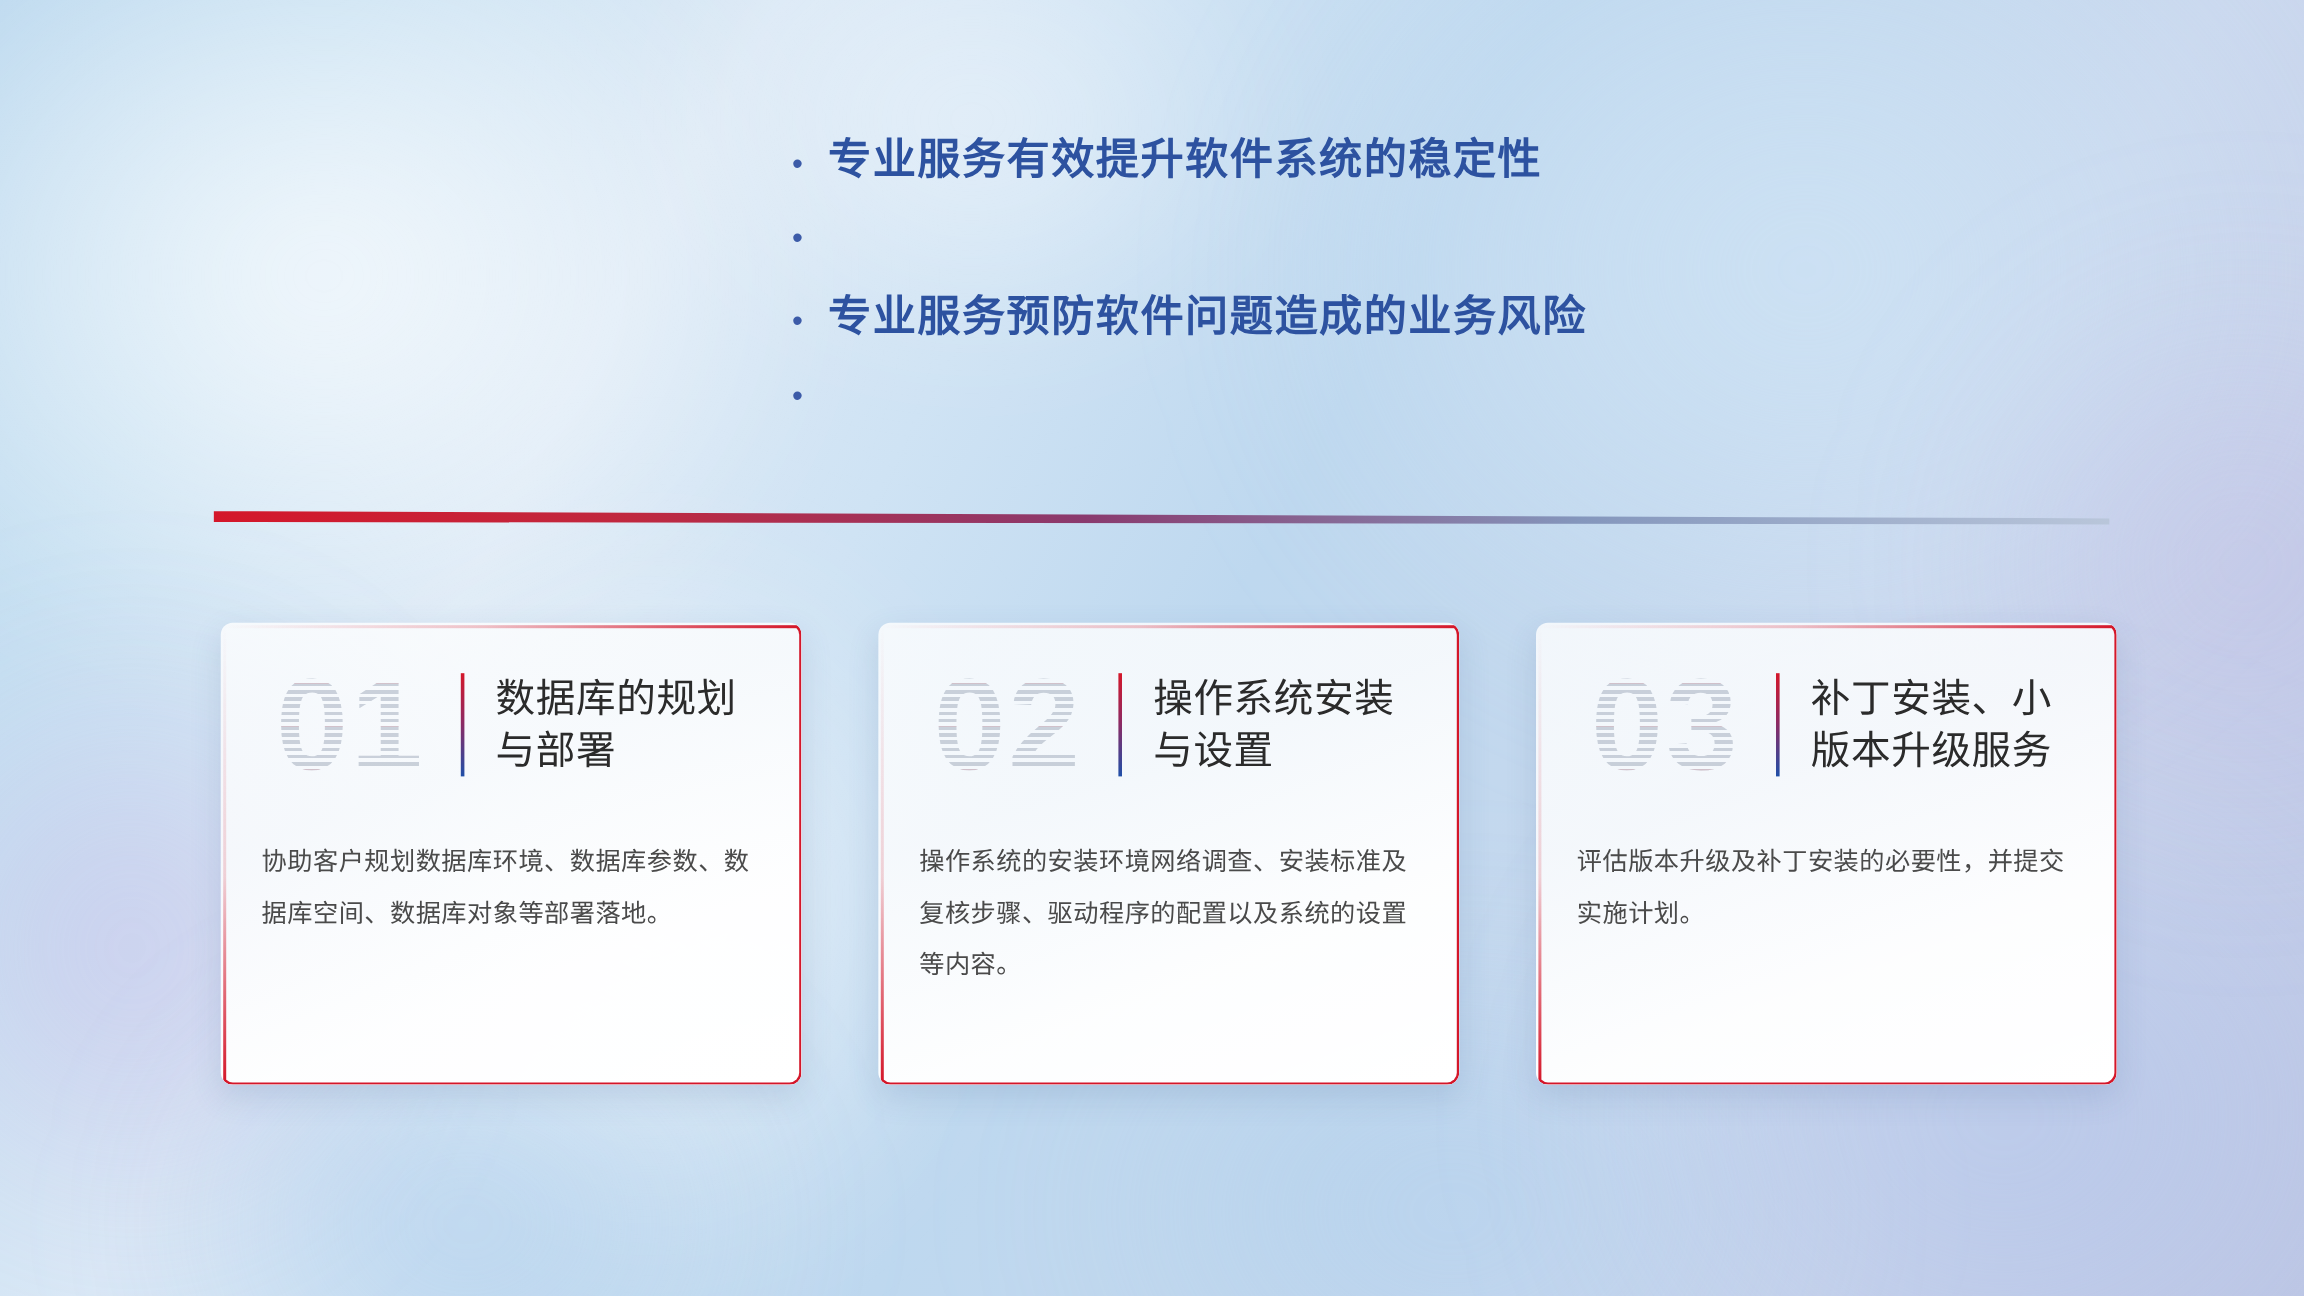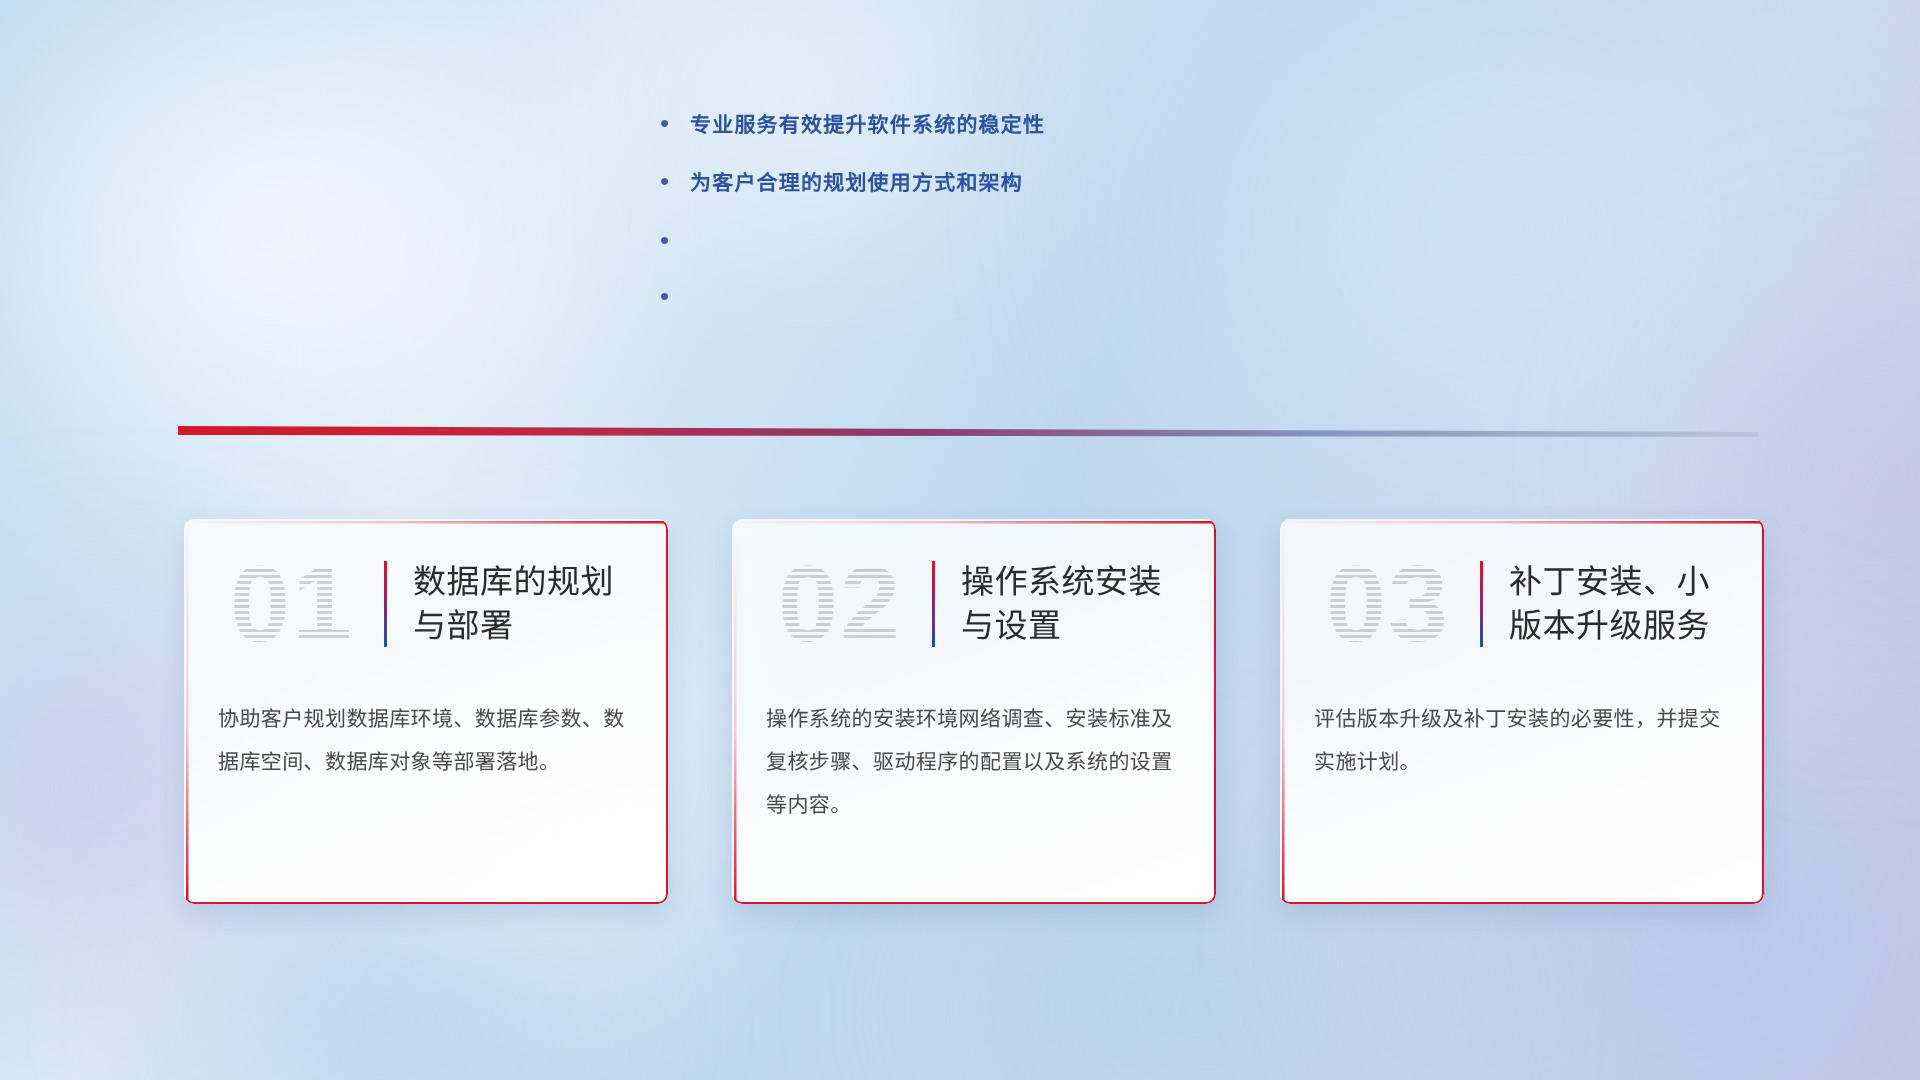--- a/index.html
+++ b/index.html
@@ -94,21 +94,21 @@
   }
   .bullet-dot {
     width: 30px;
     flex: 0 0 30px;
     color: #3c5ba8;
     font-size: 26px;
     line-height: 1;
   }
   .bullet-text {
     color: #2d52a0;
-    font-size: 21px;
+    font-size: 36px;
     font-weight: 700;
     letter-spacing: 1.2px;
     line-height: 1.25;
     white-space: nowrap;
   }
 
   
   #divider {
     position: absolute;
     left: 178px;
@@ -242,24 +242,24 @@
   <div class="blob blob-e"></div>
   <div class="blob blob-h"></div>
 
   <div id="bullets">
     <div class="bullet-row">
       <span class="bullet-dot">•</span>
       <span class="bullet-text">专业服务有效提升软件系统的稳定性</span>
     </div>
     <div class="bullet-row">
       <span class="bullet-dot">•</span>
-      <span class="bullet-text">为客户合理的规划使用方式和架构</span>
     </div>
     <div class="bullet-row">
       <span class="bullet-dot">•</span>
+      <span class="bullet-text">专业服务预防软件问题造成的业务风险</span>
     </div>
     <div class="bullet-row">
       <span class="bullet-dot">•</span>
     </div>
   </div>
 
   <div id="divider">
     <svg viewBox="0 0 1580 16" preserveAspectRatio="none" aria-hidden="true">
       <defs>
         <linearGradient id="divGrad" x1="0" y1="0" x2="1" y2="0">

